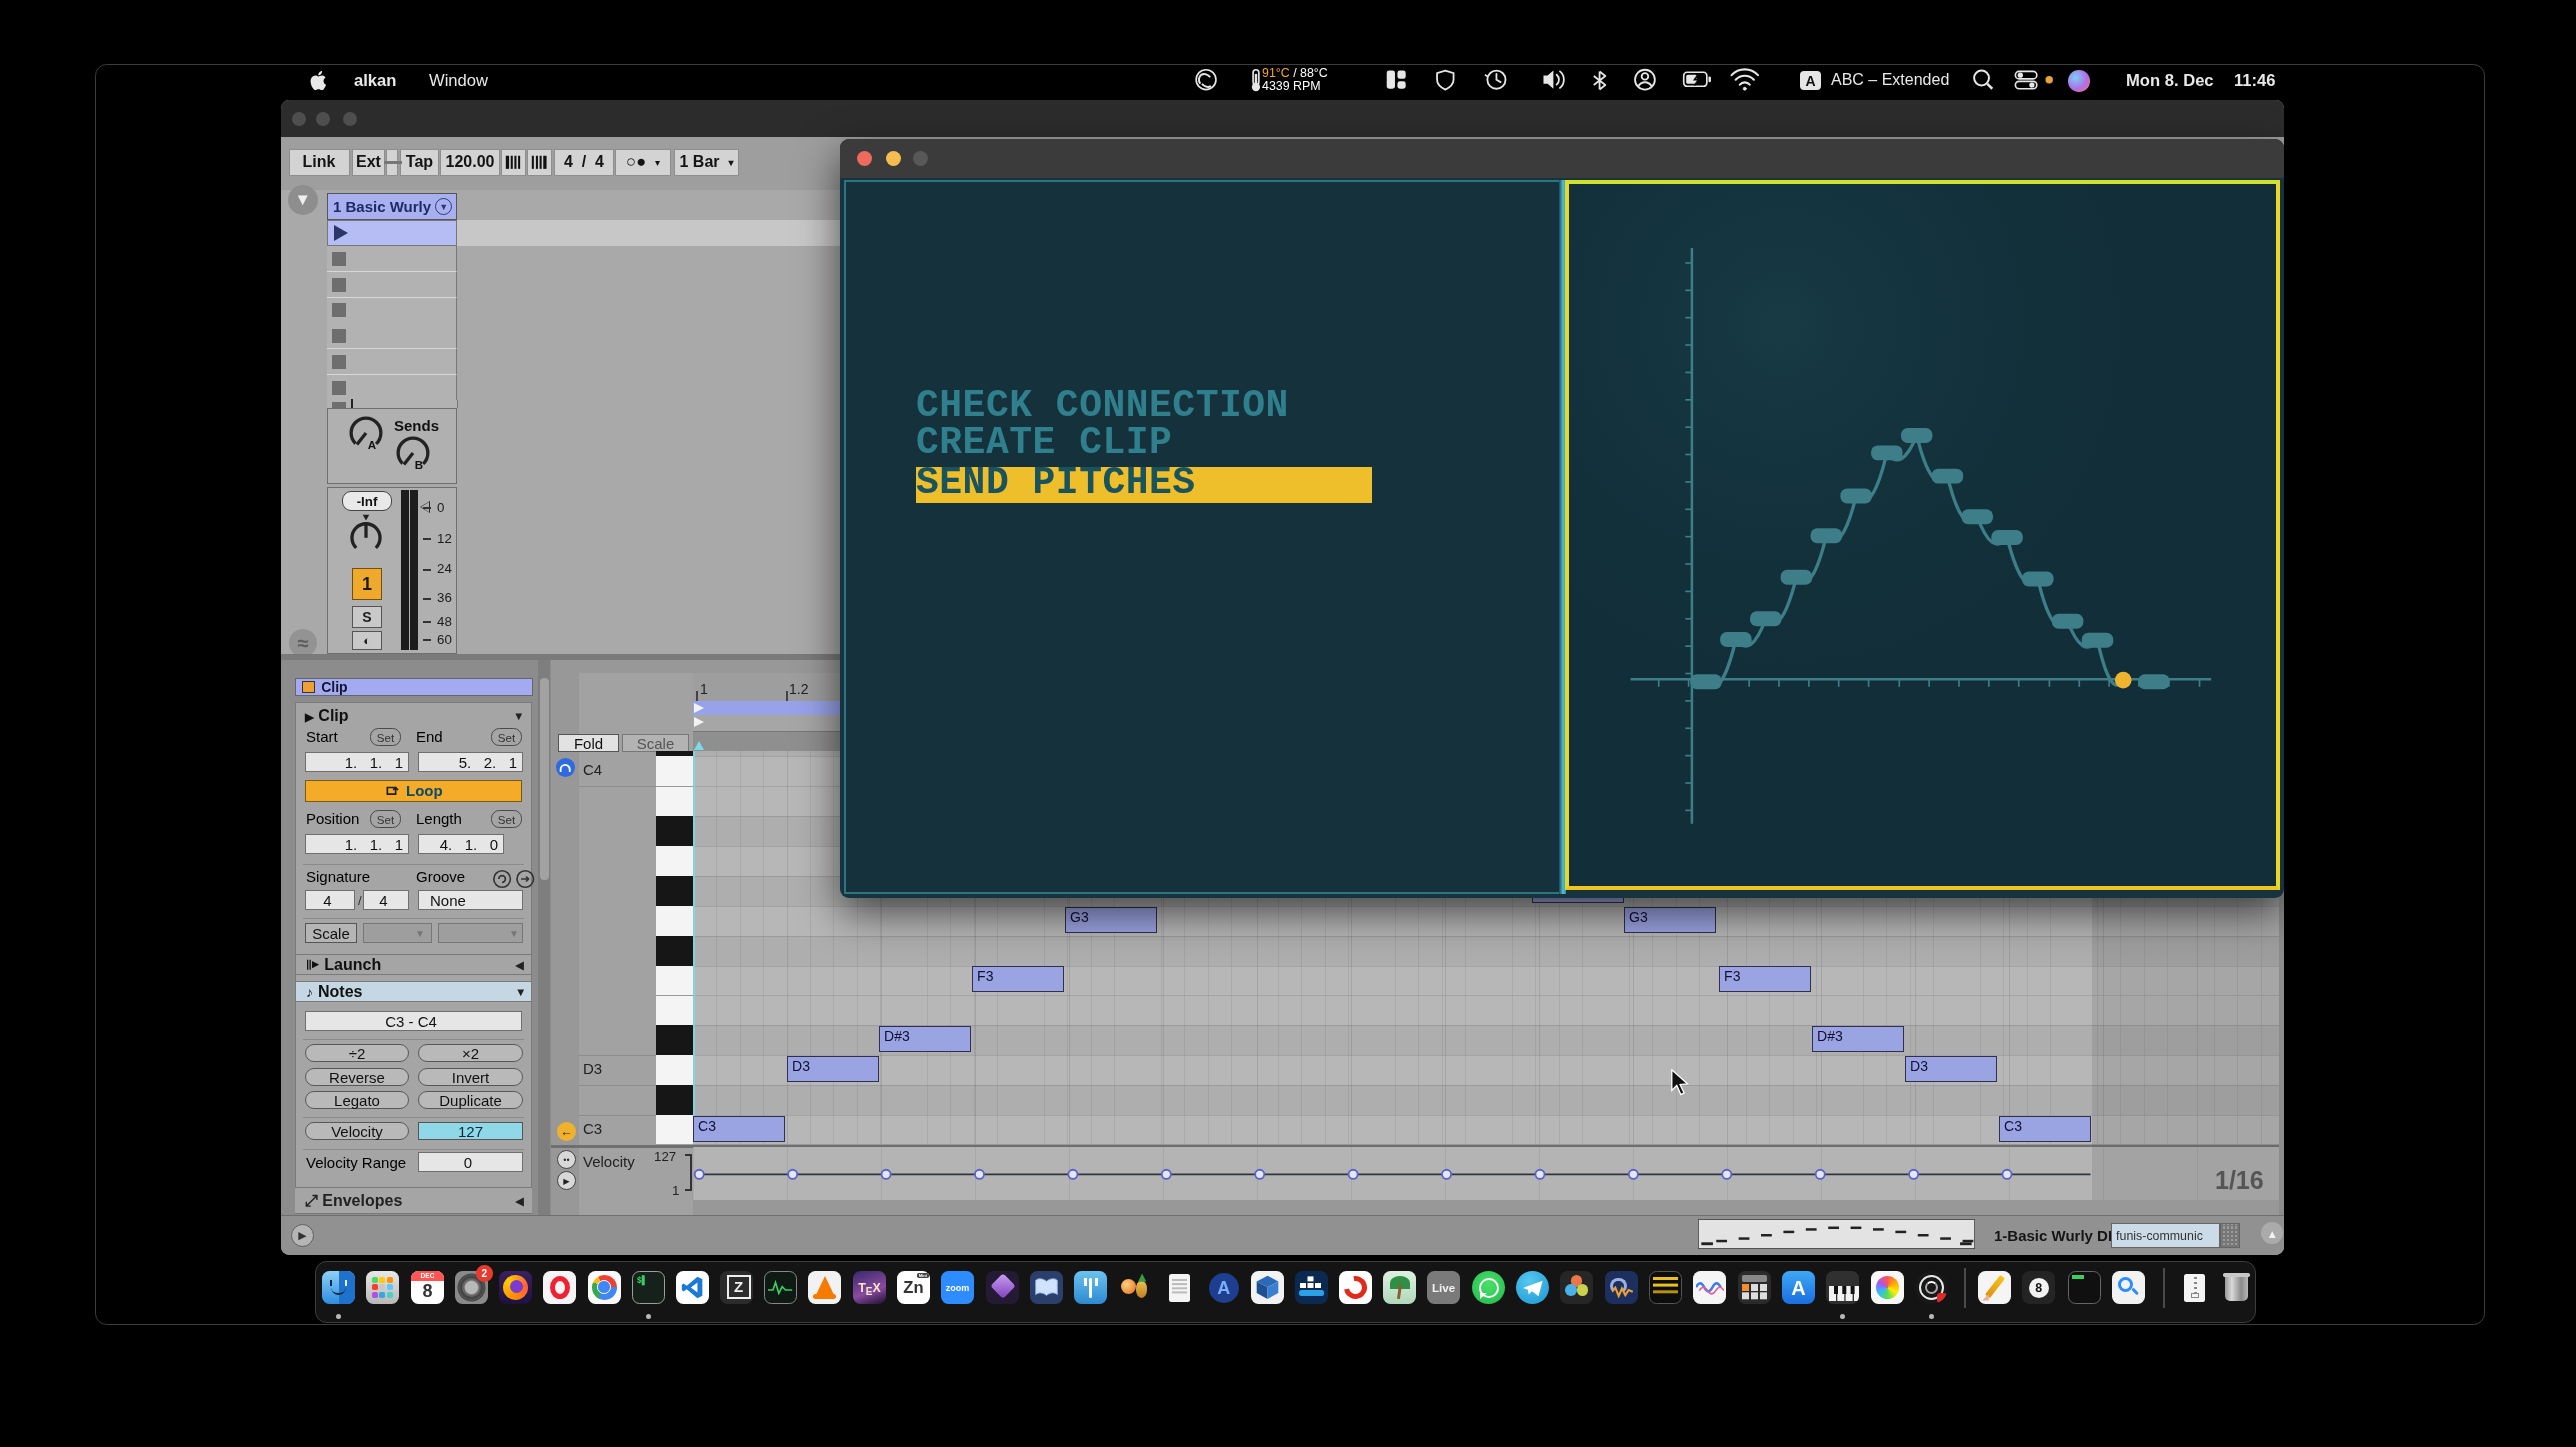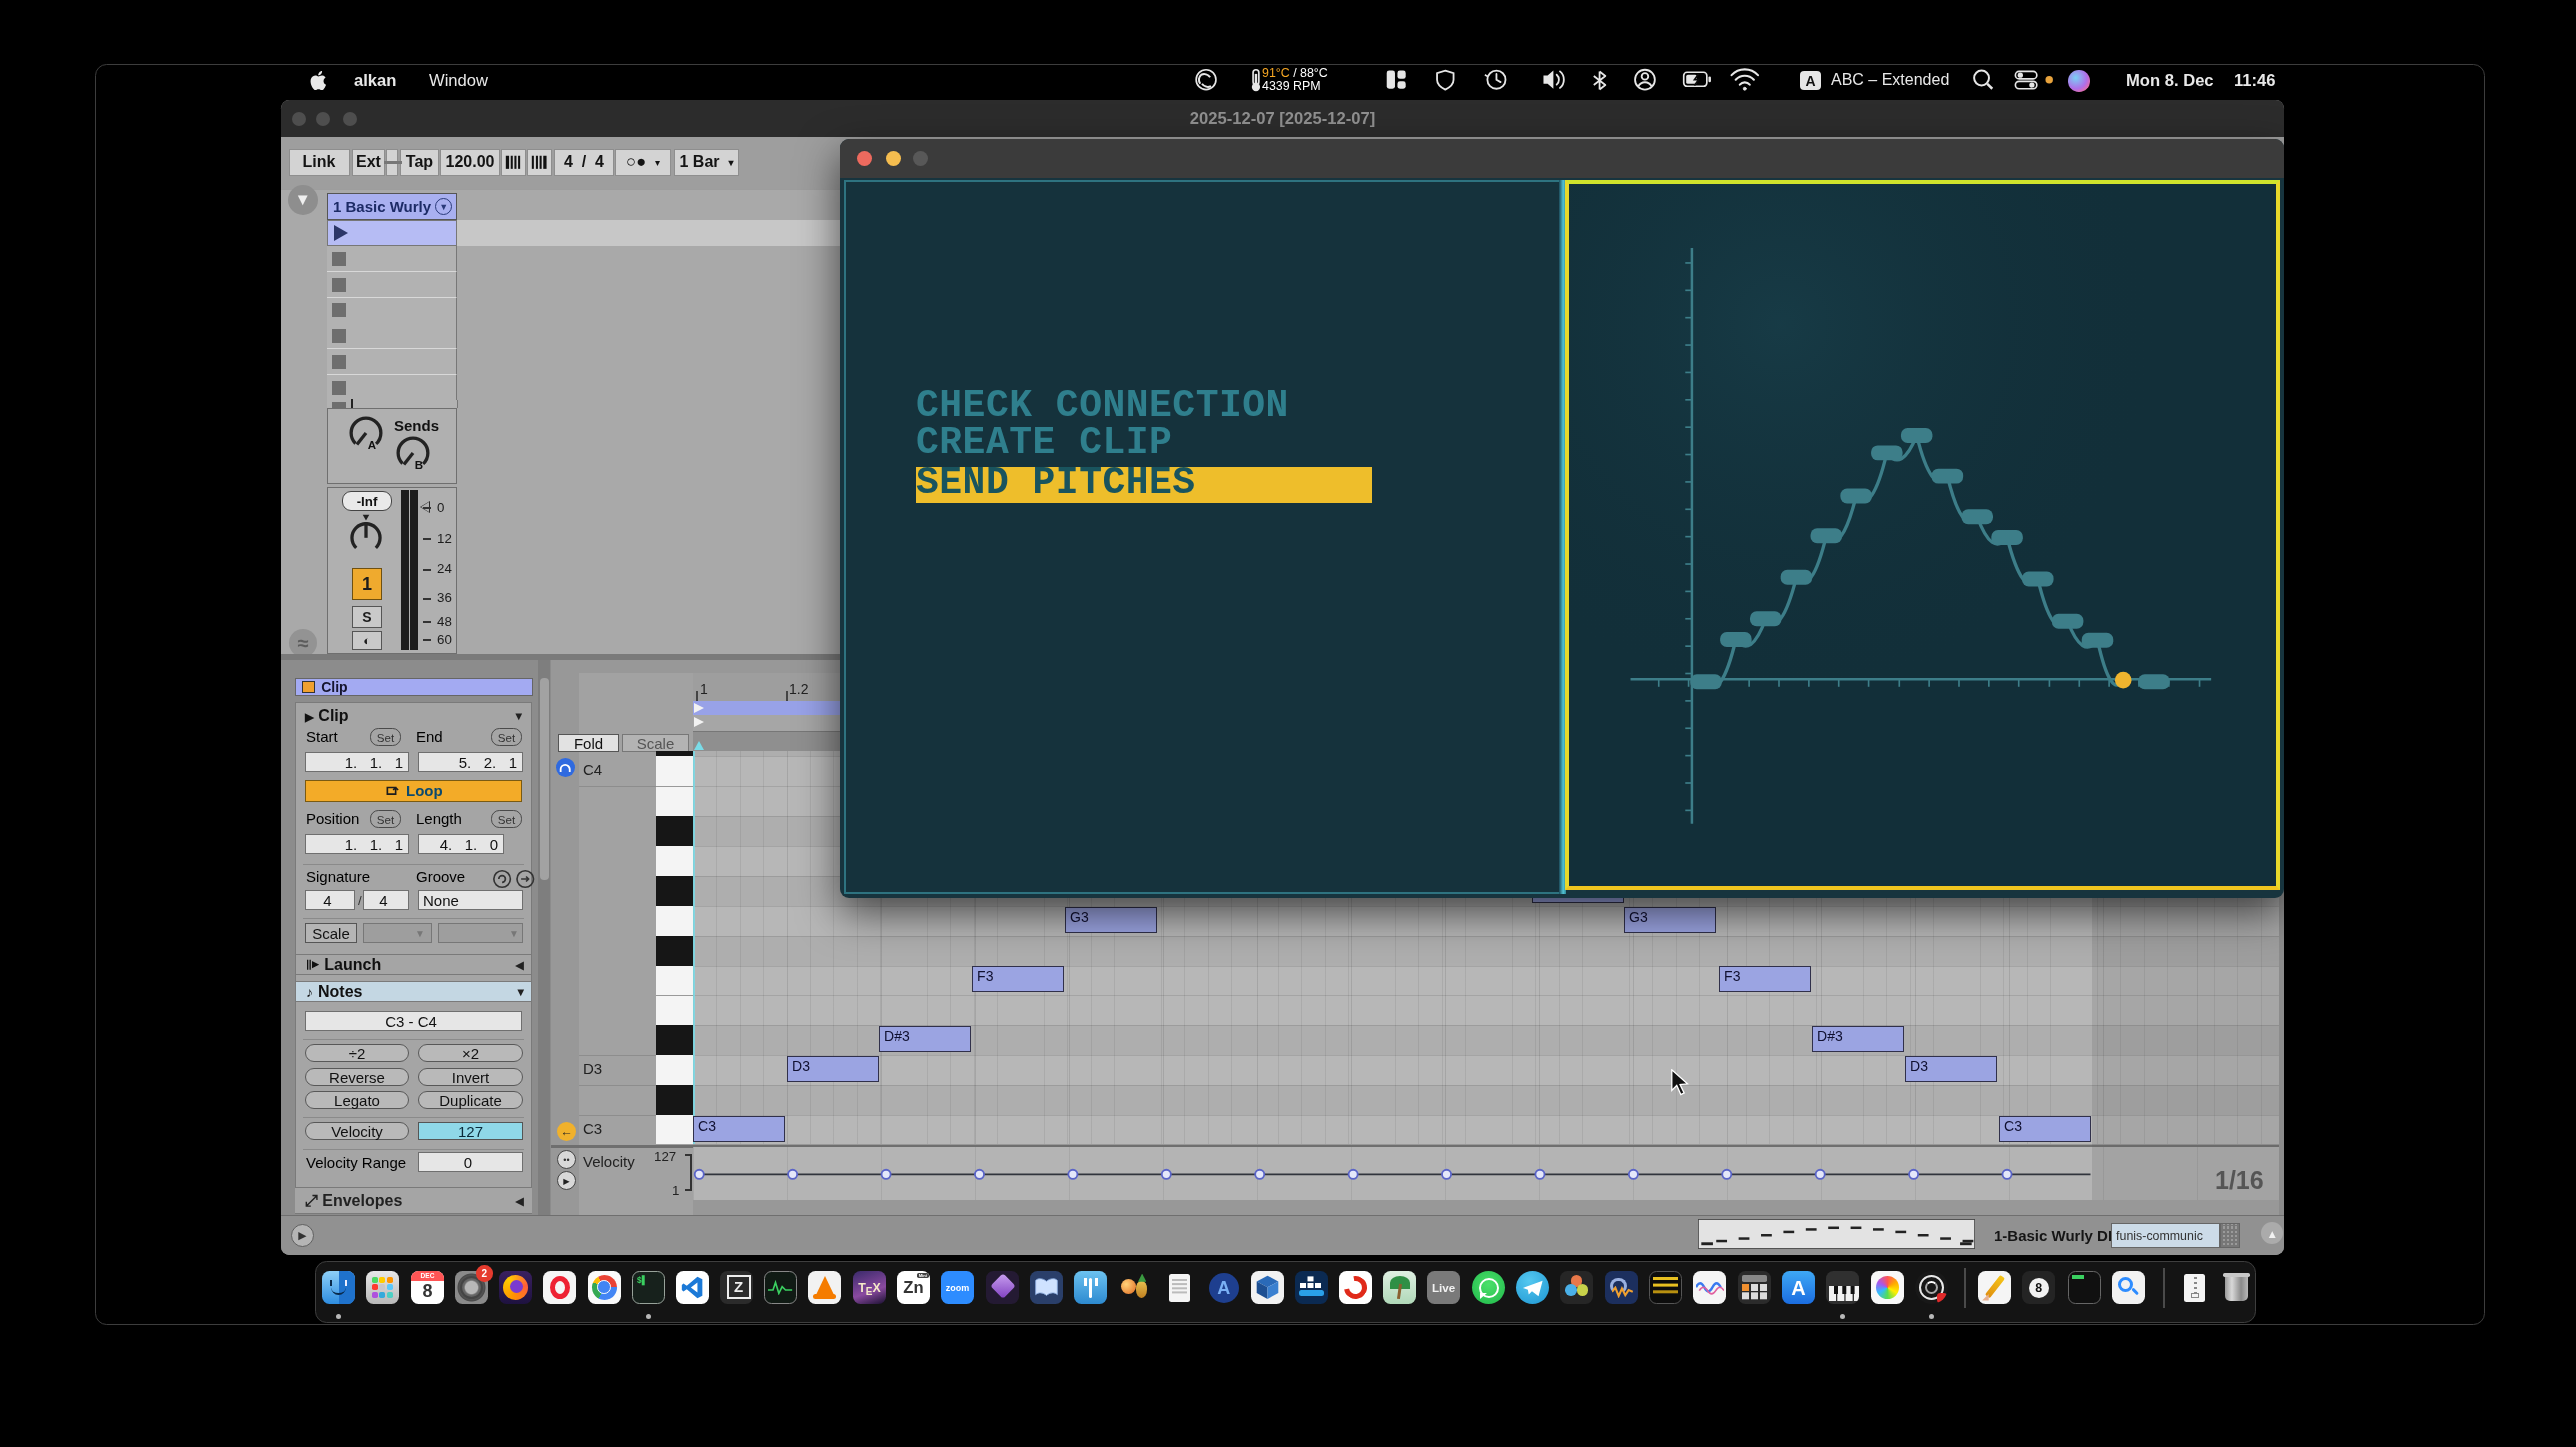--- a/index.html
+++ b/index.html
@@ -86,21 +86,20 @@
 <div class="a fx" style="left:1800px;top:71px;width:21px;height:19px;background:#e6e6e6;border-radius:4.1px;color:#111;font-size:14px;font-weight:700;">A</div>
 <div class="mt" style="left:1831px;font-size:16px;">ABC – Extended</div>
 <div class="a" style="left:2068px;top:70px;width:21.6px;height:21.6px;border-radius:50%;background:radial-gradient(circle at 35% 35%,#7ad0f5,#b06ee8 55%,#e86ca0 80%);"></div>
 <div class="mt" style="left:2126px;font-weight:600;">Mon 8. Dec</div>
 <div class="mt" style="left:2234px;font-weight:600;">11:46</div>
 <div class="a" style="left:281px;top:100px;width:2003px;height:1155px;border-radius:8.3px;background:#9d9d9d;overflow:hidden;">
 <div class="a" style="left:0;top:0;width:2003px;height:37px;background:#2c2c2c;"></div>
 <div class="a" style="left:10.8px;top:11.6px;width:14px;height:14px;border-radius:50%;background:#4e4e4e;"></div>
 <div class="a" style="left:35px;top:11.6px;width:14px;height:14px;border-radius:50%;background:#4e4e4e;"></div>
 <div class="a" style="left:62px;top:11.6px;width:14px;height:14px;border-radius:50%;background:#4e4e4e;"></div>
-<div class="a" style="left:0;top:9px;width:2003px;text-align:center;color:#909090;font-size:16.6px;font-weight:600;">2025-12-07  [2025-12-07]</div>
 <div class="a" style="left:0;top:37px;width:2003px;height:52px;background:#9e9e9e;"></div>
 <div class="chip a" style="left:7.5px;top:49px;width:61px;height:26.6px;">Link</div>
 <div class="chip a" style="left:71px;top:49px;width:33px;height:26.6px;">Ext</div>
 <div class="chip a" style="left:119px;top:49px;width:39px;height:26.6px;">Tap</div>
 <div class="chip a" style="left:159px;top:49px;width:60px;height:26.6px;">120.00</div>
 <div class="chip a" style="left:273px;top:49px;width:60px;height:26.6px;">4&nbsp;&nbsp;/&nbsp;&nbsp;4</div>
 <div class="chip a" style="left:393px;top:49px;width:65px;height:26.6px;">1 Bar&nbsp;&nbsp;<span style="font-size:10px">▾</span></div>
 <div class="a" style="left:105px;top:49px;width:12.4px;height:26.6px;background:#d3d3d3;border:0.8px solid #8e8e8e;box-sizing:border-box;"></div>
 <div class="a" style="left:103px;top:61px;width:18px;height:2.5px;background:#777;"></div>
 <div class="chip a fx" style="left:220px;top:49px;width:25px;height:26.6px;">
@@ -211,21 +210,21 @@
 <div class="a lbl" style="left:135px;top:768px;">Groove</div>
 <svg class="a" style="left:212px;top:769px;" width="43" height="20" viewBox="0 0 52 24">
       <circle cx="11" cy="12" r="10" fill="none" stroke="#333" stroke-width="2"></circle>
       <path d="M7 12 a4 4 0 1 1 4 4" fill="none" stroke="#333" stroke-width="2"></path>
       <circle cx="39" cy="12" r="10" fill="none" stroke="#333" stroke-width="2"></circle>
       <path d="M34 12 h9 m-3 -3 l3 3 -3 3" stroke="#333" stroke-width="2" fill="none"></path>
     </svg>
 <div class="field a" style="left:24px;top:790px;width:50px;height:20px;justify-content:center;">4</div>
 <div class="a" style="left:77px;top:793px;color:#333;font-size:13.3px;">/</div>
 <div class="field a" style="left:82px;top:790px;width:46px;height:20px;justify-content:center;">4</div>
-<div class="field a" style="left:137px;top:790px;width:105px;height:20px;justify-content:flex-start;padding-left:4px;">None</div>
+<div class="field a" style="left:137px;top:790px;width:105px;height:20px;justify-content:flex-start;padding-left:11px;">None</div>
 <div class="a" style="left:22.4px;top:818px;width:221px;height:0.8px;background:#8a8a8a;"></div>
 <div class="a fx" style="left:24px;top:823px;width:52px;height:20px;background:#b5b5b5;border:0.8px solid #555;color:#111;font-size:15px;box-sizing:border-box;">Scale</div>
 <div class="a" style="left:82px;top:823px;width:69px;height:20px;background:#9e9e9e;border:0.8px solid #777;box-sizing:border-box;"></div>
 <div class="a" style="left:134px;top:828px;color:#777;font-size:10px;">▼</div>
 <div class="a" style="left:157px;top:823px;width:85px;height:20px;background:#9e9e9e;border:0.8px solid #777;box-sizing:border-box;"></div>
 <div class="a" style="left:228px;top:828px;color:#777;font-size:10px;">▼</div>
 <div class="a" style="left:14px;top:854px;width:237px;height:21px;background:#a5a5a5;border:0.8px solid #7a7a7a;box-sizing:border-box;color:#111;font-size:16px;font-weight:700;display:flex;align-items:center;padding-left:10px;"><svg width="13.3" height="13.3" style="margin-right:5px" viewBox="0 0 16 16">
         <path d="M2 2 v12 M5 2 v12 M8 5 l6 3 -6 3 z" stroke="#111" stroke-width="1.6" fill="#111"></path>
       </svg>Launch</div>
 <div class="a" style="left:234px;top:858px;color:#222;font-size:11.6px;">◀</div>

